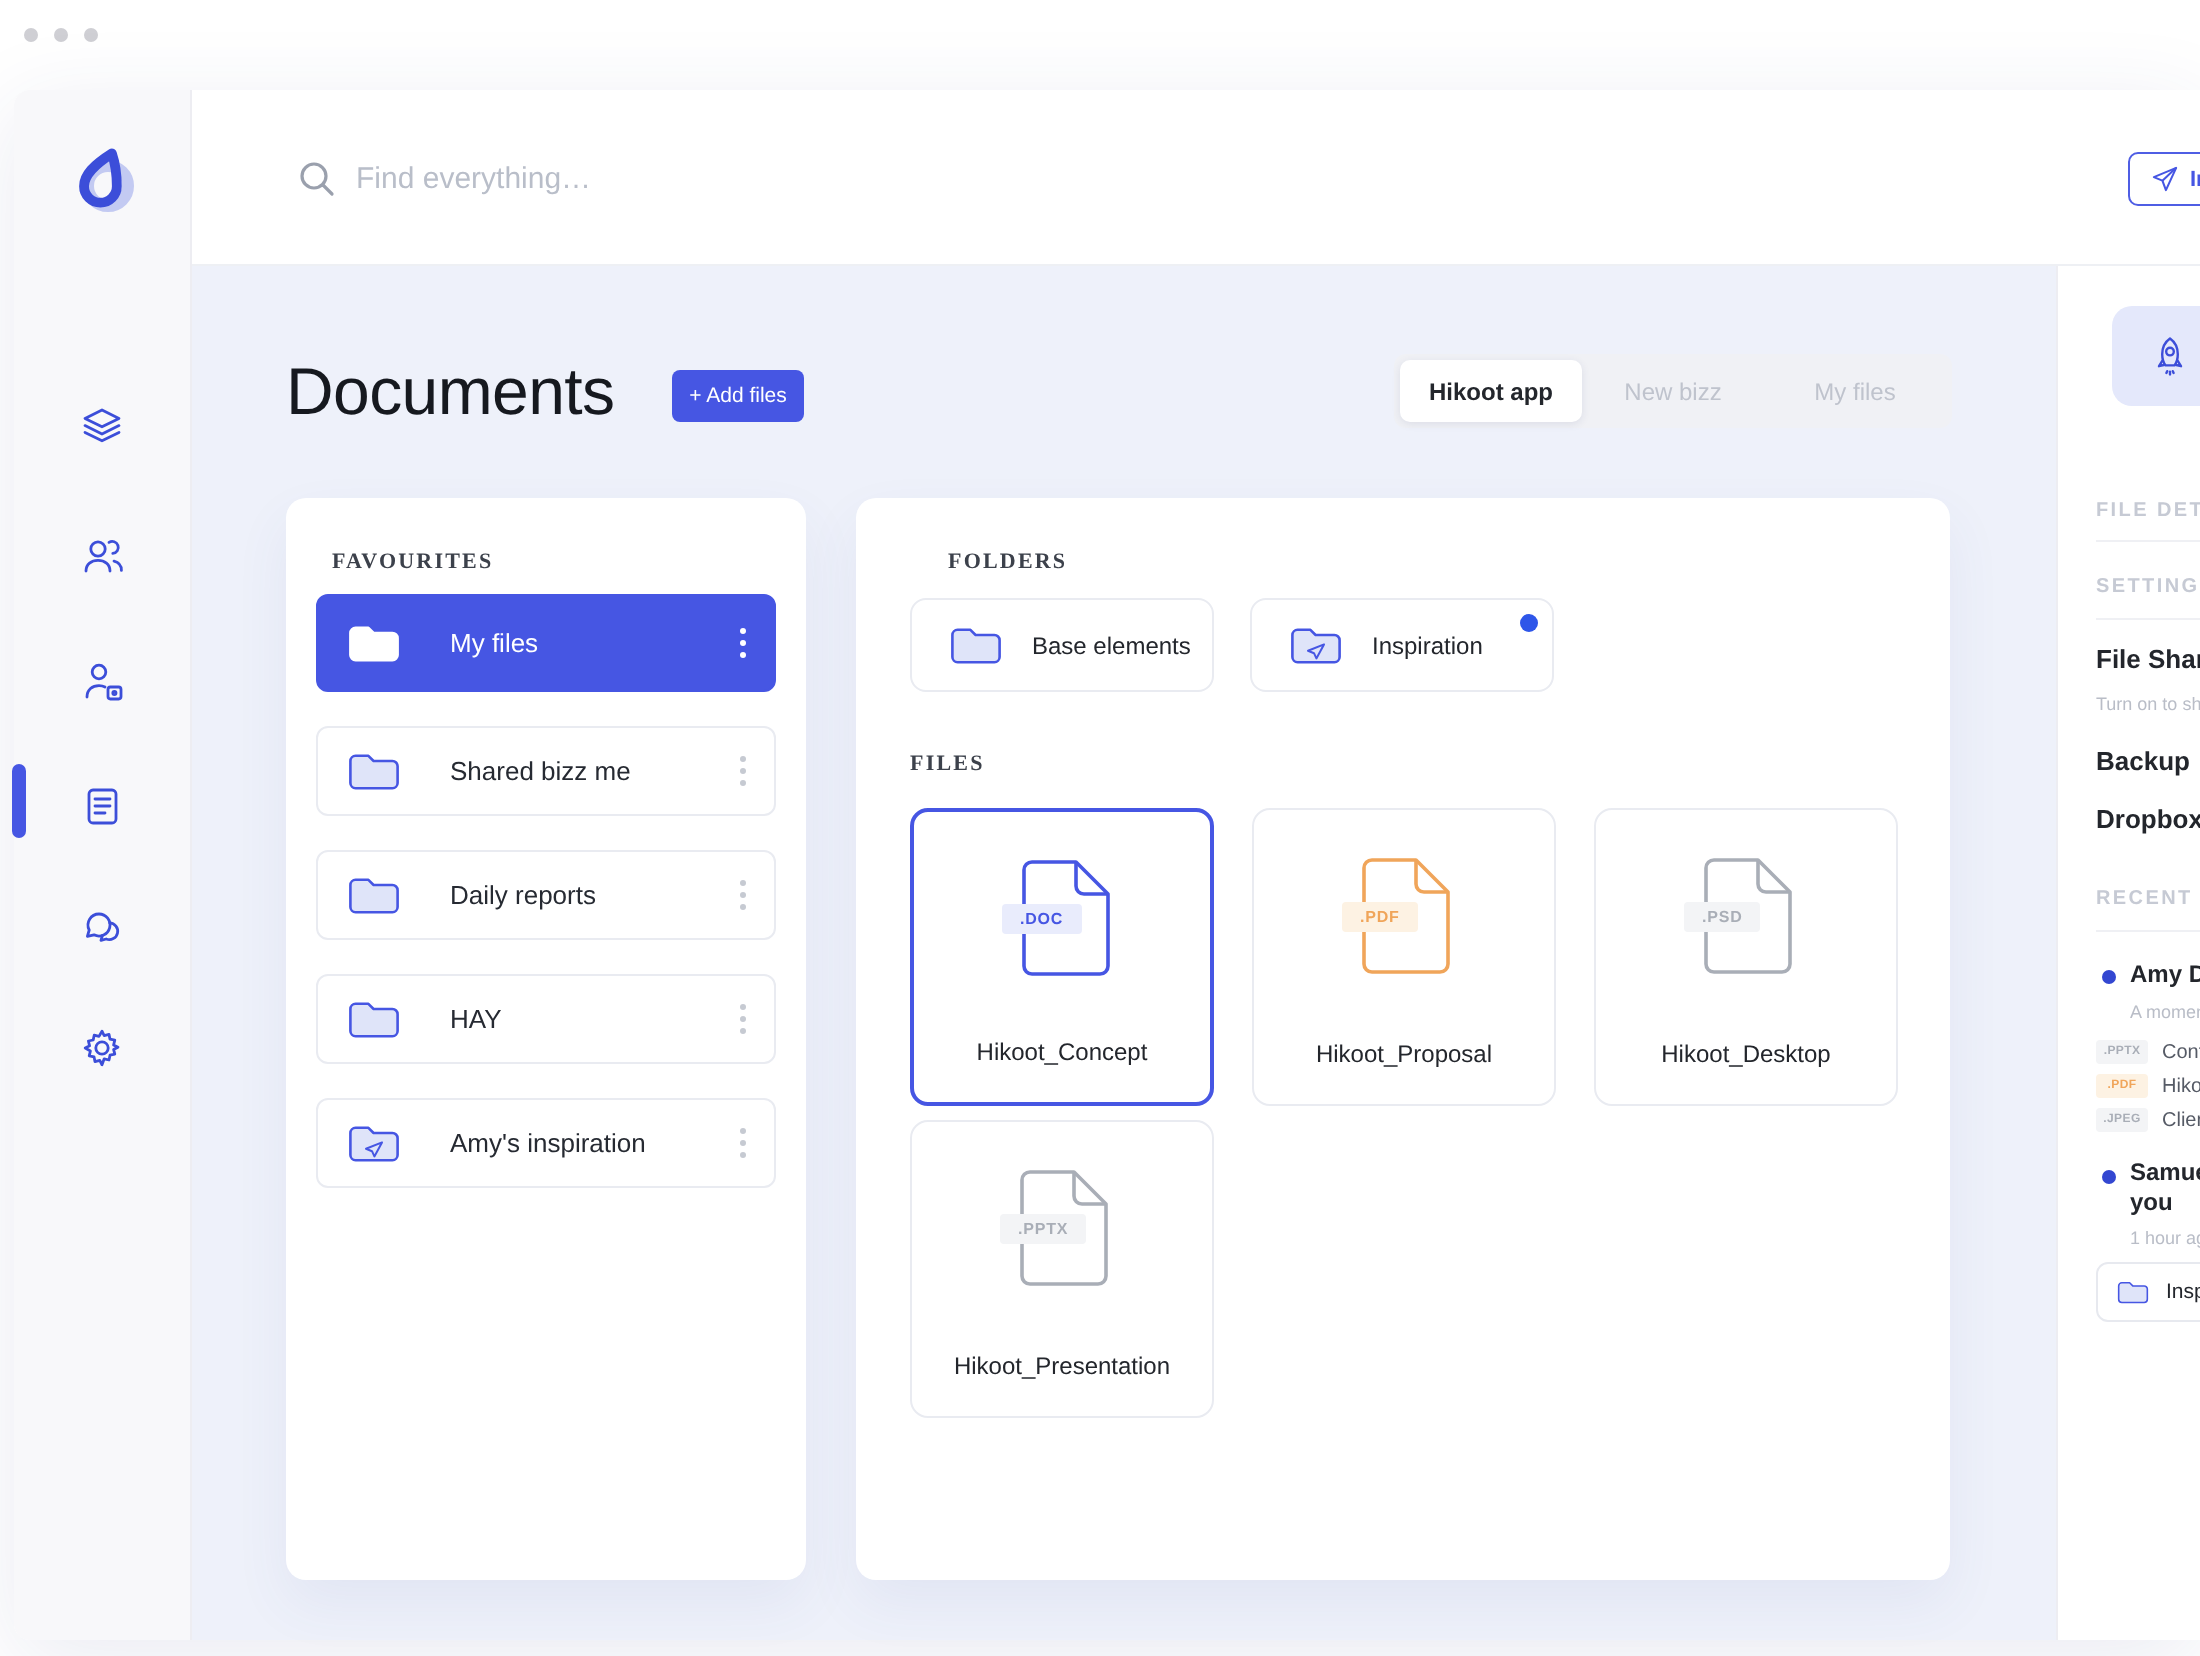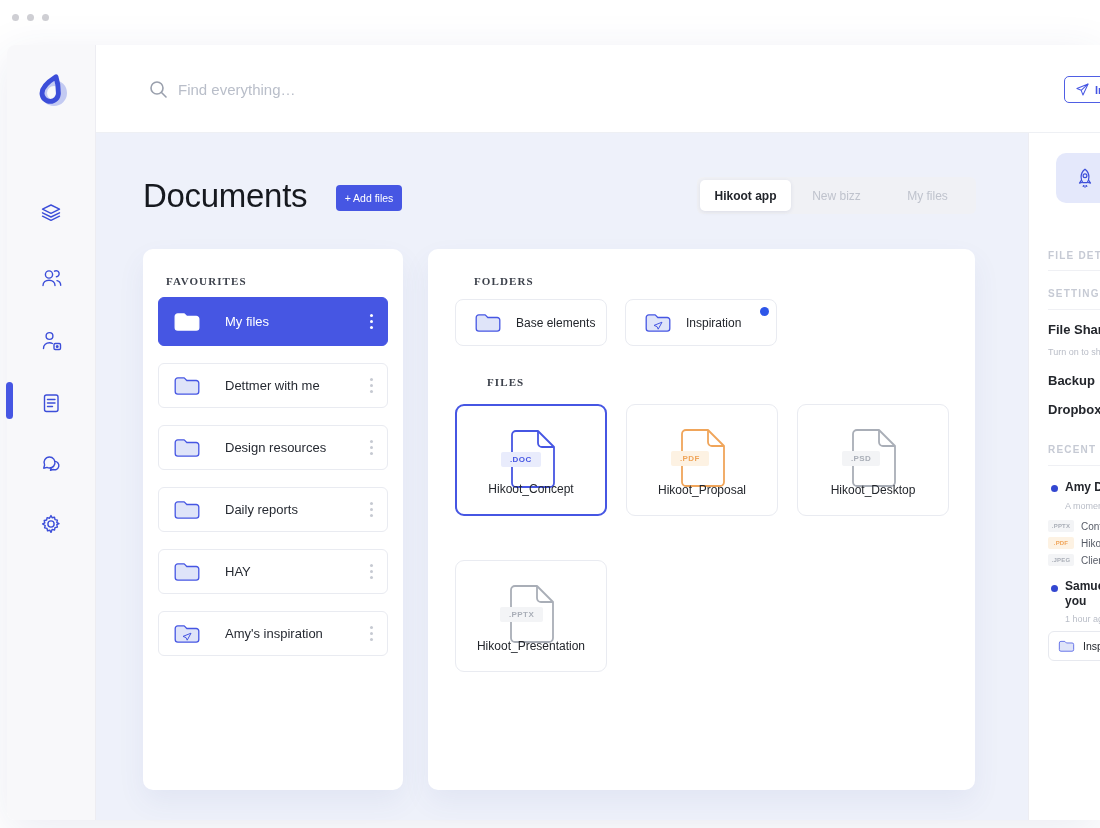--- a/index.html
+++ b/index.html
@@ -76,21 +76,21 @@
   .folder-svg .plane { fill:none; stroke:#4656e3; stroke-width:1; }
 
   
   .tile { position:absolute; width:152px; height:47px; border:1px solid #e9ebf1; border-radius:8px;
           background:#fff; display:flex; align-items:center; padding-left:18px; gap:14px; cursor:pointer; }
   .tile .lbl { font-size:12px; color:#23262c; }
   .notif-dot { position:absolute; right:7px; top:7px; width:9px; height:9px;
                border-radius:50%; background:#2e56e9; }
 
   
-  .fcard { position:absolute; width:152px; height:112px; background:#fff;
+  .fcard { position:absolute; width:152px; height:149px; background:#fff;
            border:1px solid #e9ebf1; border-radius:9px; cursor:pointer; }
   .fcard.selected { border:2px solid #4656e3; }
   .doc-ic { position:absolute; left:48px; top:20px; width:56px; height:66px; }
   .doc-ic svg { fill:none; stroke-width:1.8; stroke-linejoin:round; }
   .fcard .ext-badge { position:absolute; left:44px; top:46px; padding:3px 9px;
                       font-size:8px; font-weight:bold; border-radius:2px; letter-spacing:.4px; }
   .c-blue  { stroke:#4656e3; }  .b-blue  { background:#e9ecfc; color:#4656e3; }
   .c-orange{ stroke:#f0a55a; }  .b-orange{ background:#fdf2e3; color:#f0a55a; }
   .c-gray  { stroke:#a9aeb7; }  .b-gray  { background:#f3f4f6; color:#a9aeb7; }
   .fcard .flabel { position:absolute; left:0; bottom:18px; width:100%; text-align:center;
@@ -217,31 +217,24 @@
               <path d="M2.2 6.5A2.6 2.6 0 0 1 4.8 3.9h6.4l2.6 2.6h9.4a2.6 2.6 0 0 1 2.6 2.6v8.4a2.6 2.6 0 0 1-2.6 2.6H4.8a2.6 2.6 0 0 1-2.6-2.6z"></path>
             </svg>
           <span class="lbl">My files</span>
           <span class="kebab"></span>
         </div>
 
         <div class="fav-item">
           <svg class="folder-svg" viewBox="0 0 28 23">
               <path d="M2.2 6.5A2.6 2.6 0 0 1 4.8 3.9h6.4l2.6 2.6h9.4a2.6 2.6 0 0 1 2.6 2.6v8.4a2.6 2.6 0 0 1-2.6 2.6H4.8a2.6 2.6 0 0 1-2.6-2.6z"></path>
             </svg>
-          <span class="lbl">Dettmer with me</span>
-          <span class="kebab"></span>
-        </div>
-
-        <div class="fav-item">
-          <svg class="folder-svg" viewBox="0 0 28 23">
-              <path d="M2.2 6.5A2.6 2.6 0 0 1 4.8 3.9h6.4l2.6 2.6h9.4a2.6 2.6 0 0 1 2.6 2.6v8.4a2.6 2.6 0 0 1-2.6 2.6H4.8a2.6 2.6 0 0 1-2.6-2.6z"></path>
-            </svg>
-          <span class="lbl">Design resources</span>
-          <span class="kebab"></span>
-        </div>
+          <span class="lbl">Shared bizz me</span>
+          <span class="kebab"></span>
+        </div>
+
 
         <div class="fav-item">
           <svg class="folder-svg" viewBox="0 0 28 23">
               <path d="M2.2 6.5A2.6 2.6 0 0 1 4.8 3.9h6.4l2.6 2.6h9.4a2.6 2.6 0 0 1 2.6 2.6v8.4a2.6 2.6 0 0 1-2.6 2.6H4.8a2.6 2.6 0 0 1-2.6-2.6z"></path>
             </svg>
           <span class="lbl">Daily reports</span>
           <span class="kebab"></span>
         </div>
 
         <div class="fav-item">
@@ -275,21 +268,21 @@
 
       <div class="tile" style="left:197px; top:50px;">
         <svg class="folder-svg" viewBox="0 0 28 23">
             <path d="M2.2 6.5A2.6 2.6 0 0 1 4.8 3.9h6.4l2.6 2.6h9.4a2.6 2.6 0 0 1 2.6 2.6v8.4a2.6 2.6 0 0 1-2.6 2.6H4.8a2.6 2.6 0 0 1-2.6-2.6z"></path>
             <path class="plane" d="M18 11.2l-8 3.2 3 1.2 1.2 2.6 3.8-7z"></path>
           </svg>
         <span class="lbl">Inspiration</span>
         <span class="notif-dot"></span>
       </div>
 
-      <div class="sec-heading" style="left:27px; top:127px;margin-left:32px;">FILES</div>
+      <div class="sec-heading" style="left:27px; top:127px;">FILES</div>
 
       <div class="fcard selected" style="left:27px; top:155px;">
         <span class="doc-ic">
           <svg viewBox="0 0 56 66" class="c-blue">
               <path d="M7 9a4 4 0 0 1 4-4h22l16 16v36a4 4 0 0 1-4 4H11a4 4 0 0 1-4-4z"></path>
               <path d="M33 5v12a4 4 0 0 0 4 4h12"></path>
             </svg>
         </span>
         <span class="ext-badge b-blue">.DOC</span>
         <div class="flabel">Hikoot_Concept</div>

